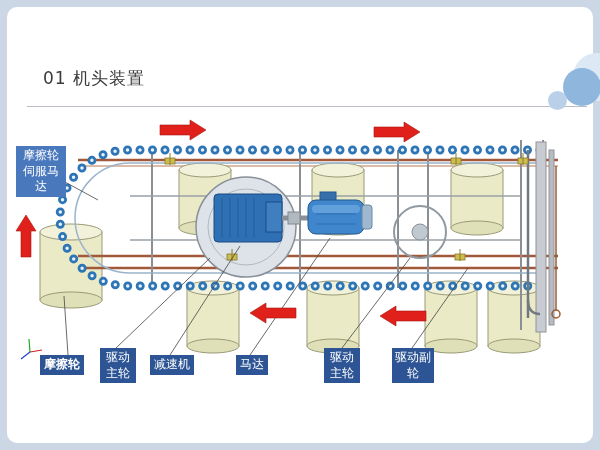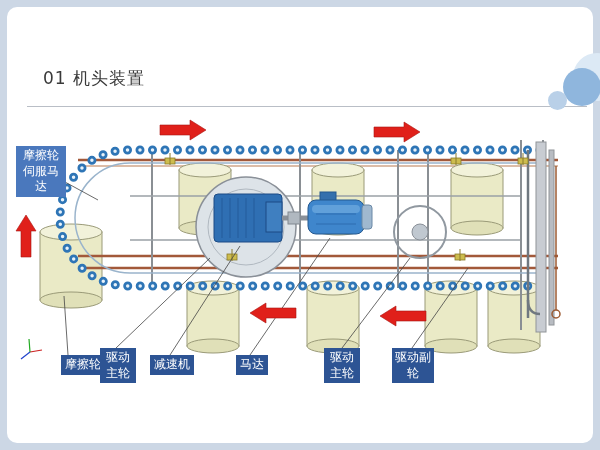--- a/index.html
+++ b/index.html
@@ -187,19 +187,19 @@
     </g>
 
     <g stroke-width="1.2">
       <line x1="30" y1="352" x2="42" y2="350" stroke="#cc2222"></line>
       <line x1="30" y1="352" x2="29" y2="339" stroke="#22aa22"></line>
       <line x1="30" y1="352" x2="21" y2="359" stroke="#2244cc"></line>
     </g>
   </svg>
 
   <div class="callout callout--light" style="left:16px;top:146px;width:44px;">摩擦轮伺服马达</div>
-  <div class="callout" style="left:61px;top:355px;width:38px;">摩擦轮</div>
+  <div class="callout" style="left:40px;top:355px;width:38px;font-weight:bold;">摩擦轮</div>
   <div class="callout" style="left:100px;top:348px;width:30px;">驱动主轮</div>
   <div class="callout" style="left:150px;top:355px;width:38px;text-align:center;">减速机</div>
   <div class="callout" style="left:236px;top:355px;width:26px;">马达</div>
   <div class="callout" style="left:324px;top:348px;width:30px;">驱动主轮</div>
   <div class="callout" style="left:392px;top:348px;width:36px;">驱动副轮</div>
 </div>
 
 </body></html>

